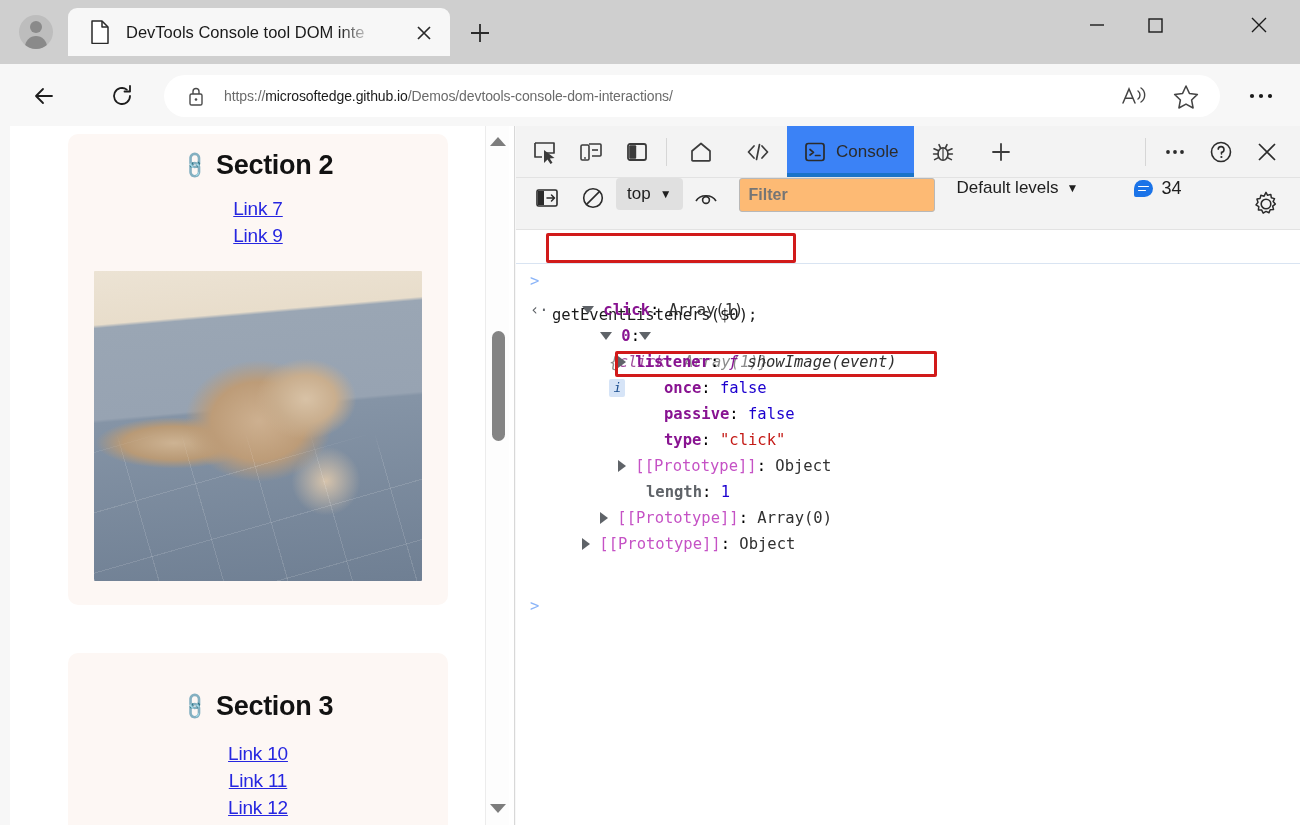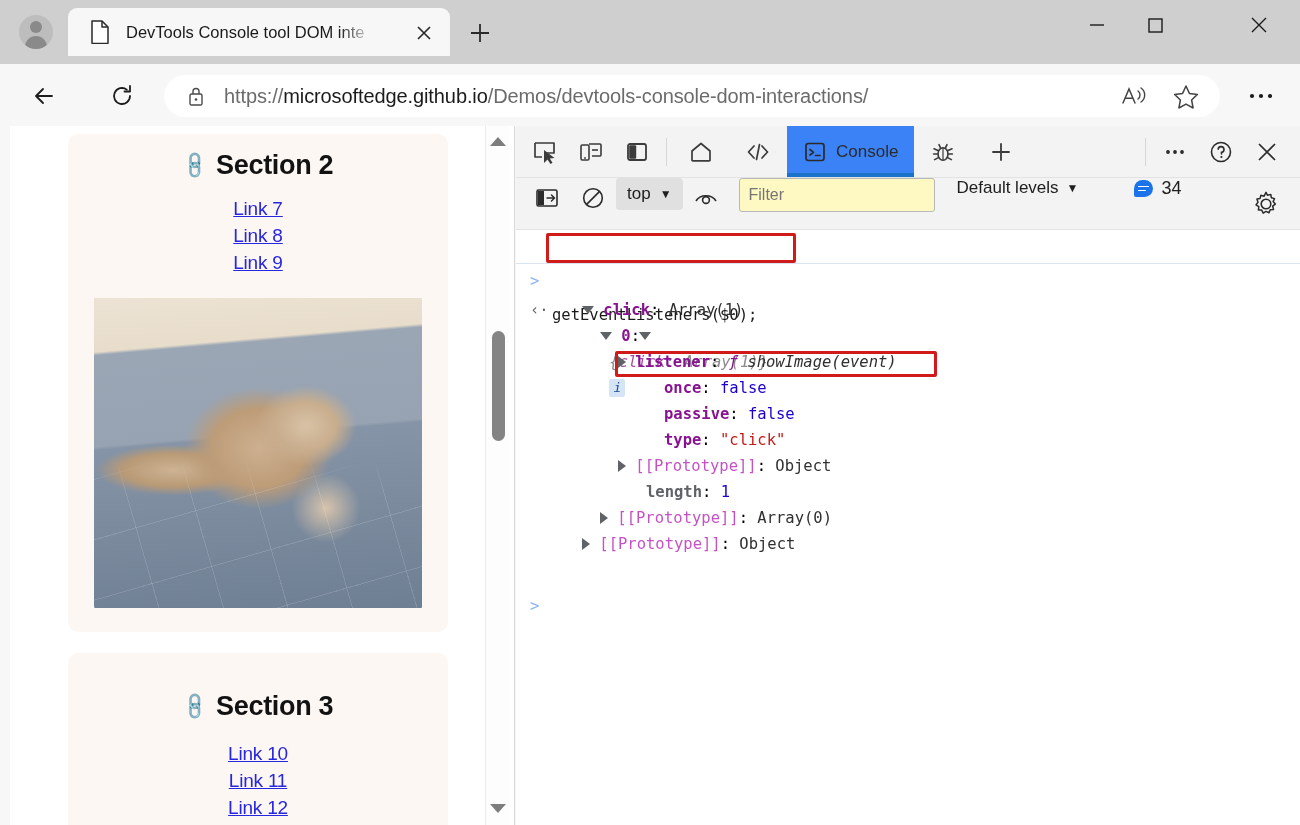--- a/index.html
+++ b/index.html
@@ -59,21 +59,21 @@
   
   #toolbar { position:absolute; left:0; top:64px; width:1300px; height:62px; background:#f7f7f7; }
   #back-button    { position:absolute; left:24px;  top:12px; width:44px; height:40px; }
   #reload-button  { position:absolute; left:100px; top:12px; width:44px; height:40px; }
   #address-bar {
     position:absolute; left:164px; top:11px; width:1056px; height:42px;
     background:#ffffff; border-radius:21px; display:flex; align-items:center;
   }
   #site-info-icon { margin-left:22px; width:20px; height:22px; flex:0 0 auto; }
   #url-text {
-    margin-left:18px; font-size:20px; color:#6b6b6b; white-space:nowrap;
+    margin-left:18px; font-size:14px; color:#6b6b6b; white-space:nowrap;
     flex:1 1 auto; letter-spacing:-0.1px;
   }
   #url-text b { color:#1b1b1b; font-weight:400; }
   #read-aloud-button { width:40px; height:30px; margin-right:12px; flex:0 0 auto; }
   #favorites-button  { width:40px; height:30px; margin-right:14px; flex:0 0 auto; }
   #browser-settings-button { position:absolute; right:18px; top:20px; width:42px; height:24px; }
 
   
   #content-area {
     position:absolute; left:0; top:126px; width:1300px; height:699px;
@@ -170,23 +170,23 @@
   #devtools-filterbar {
     position:absolute; left:0; top:52px; width:784px; height:52px;
     background:#f3f3f3; border-bottom:1px solid #e2e2e2;
     display:flex; align-items:flex-start;
   }
   #context-selector {
     height:32px; display:flex; align-items:center; gap:9px; padding:0 11px;
     background:#e0e0e0; border-radius:4px; font-size:17px; color:#202020; flex:0 0 auto;
   }
   #console-filter-input {
-    width:196px; height:34px; background:#fef9c3; border:1px solid #b8b8b8;
+    width:196px; height:34px; background:#fdba74; border:1px solid #b8b8b8;
     border-radius:3px; margin-left:10px; font-size:16px; color:#6d6d6d;
-    padding:0 9px; font-family:"Liberation Sans", sans-serif; flex:0 0 auto;
+    padding:0 9px; font-family:"Liberation Sans", sans-serif; flex:0 0 auto;font-weight:bold;
   }
   #log-levels-dropdown {
     display:flex; align-items:center; gap:8px; margin-left:22px;
     font-size:17px; color:#202020; flex:0 0 auto;
   }
   #message-count-badge {
     display:flex; align-items:center; gap:8px; margin-left:24px;
     font-size:18px; color:#202020; flex:0 0 auto;padding-left:32px;
   }
   .bubble-icon {
@@ -353,21 +353,20 @@
     <div id="page-pane">
       <div id="page-scroll">
 
         <div class="section-card" style="top:8px;">
           <div class="section-heading">
             <span class="anchor-icon">🔗</span>
             <span>Section 2</span>
           </div>
           <div class="link-list">
             <a class="page-link" href="#">Link 7</a>
-            <a class="page-link" href="#">Link 8</a>
             <a class="page-link" href="#">Link 9</a>
           </div>
           <div class="cat-photo"></div>
         </div>
 
         <div class="section-card" style="top:527px;">
           <div class="section-heading" style="margin-top:22px;">
             <span class="anchor-icon">🔗</span>
             <span>Section 3</span>
           </div>

